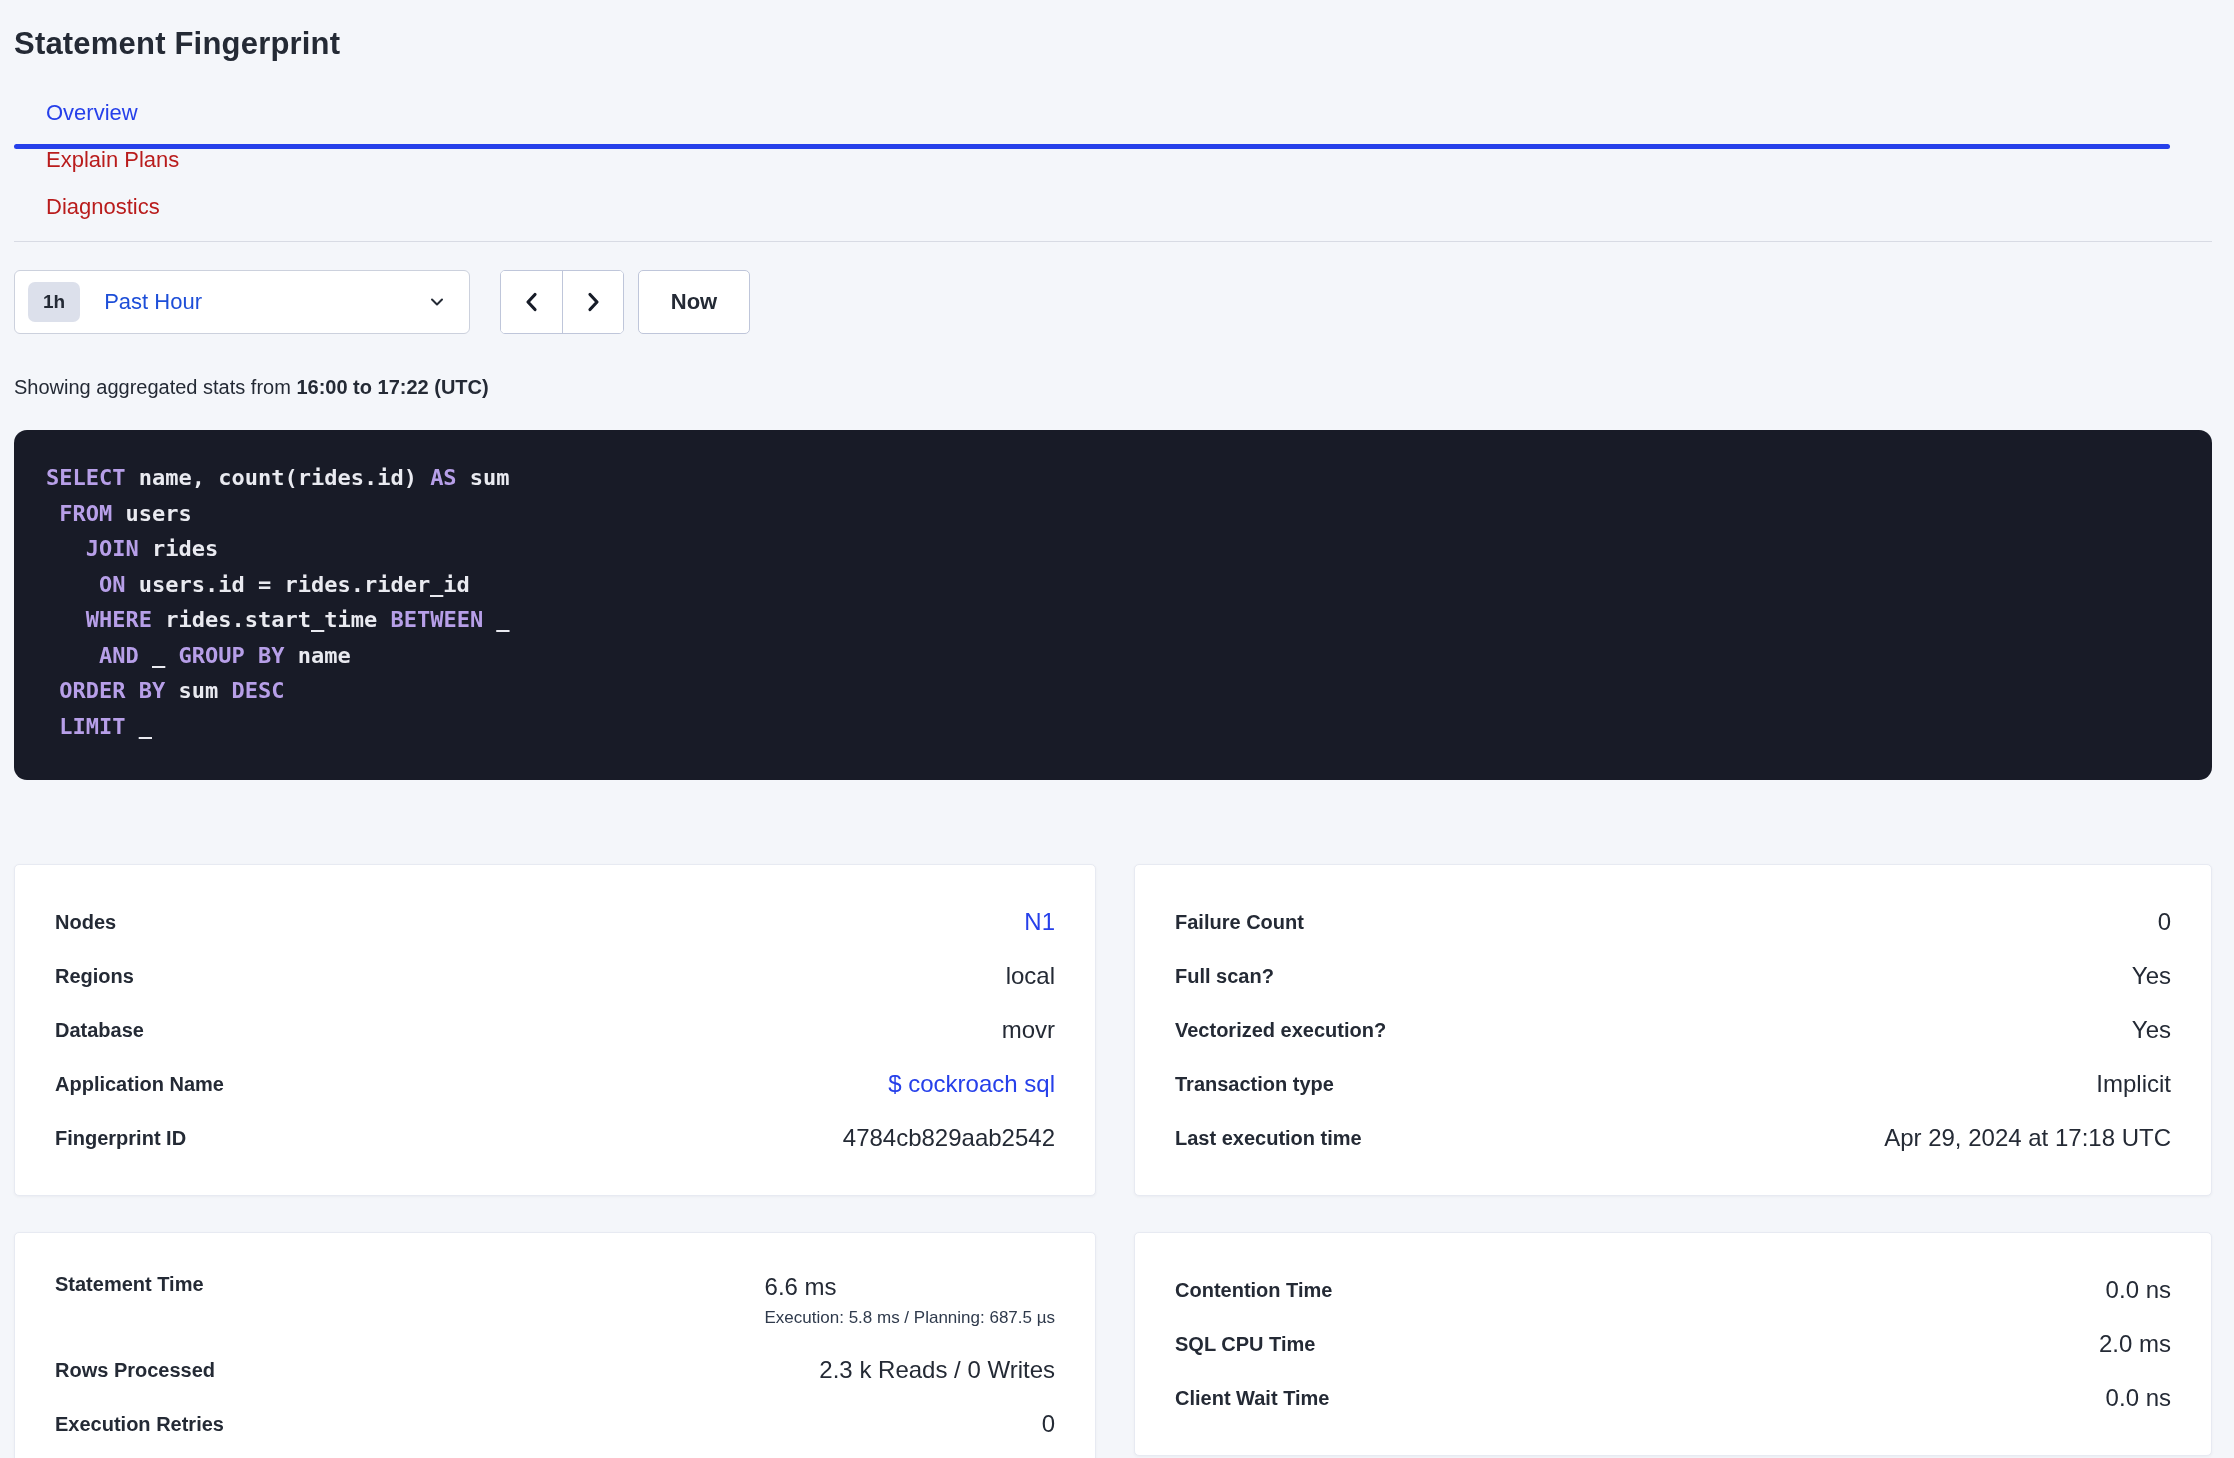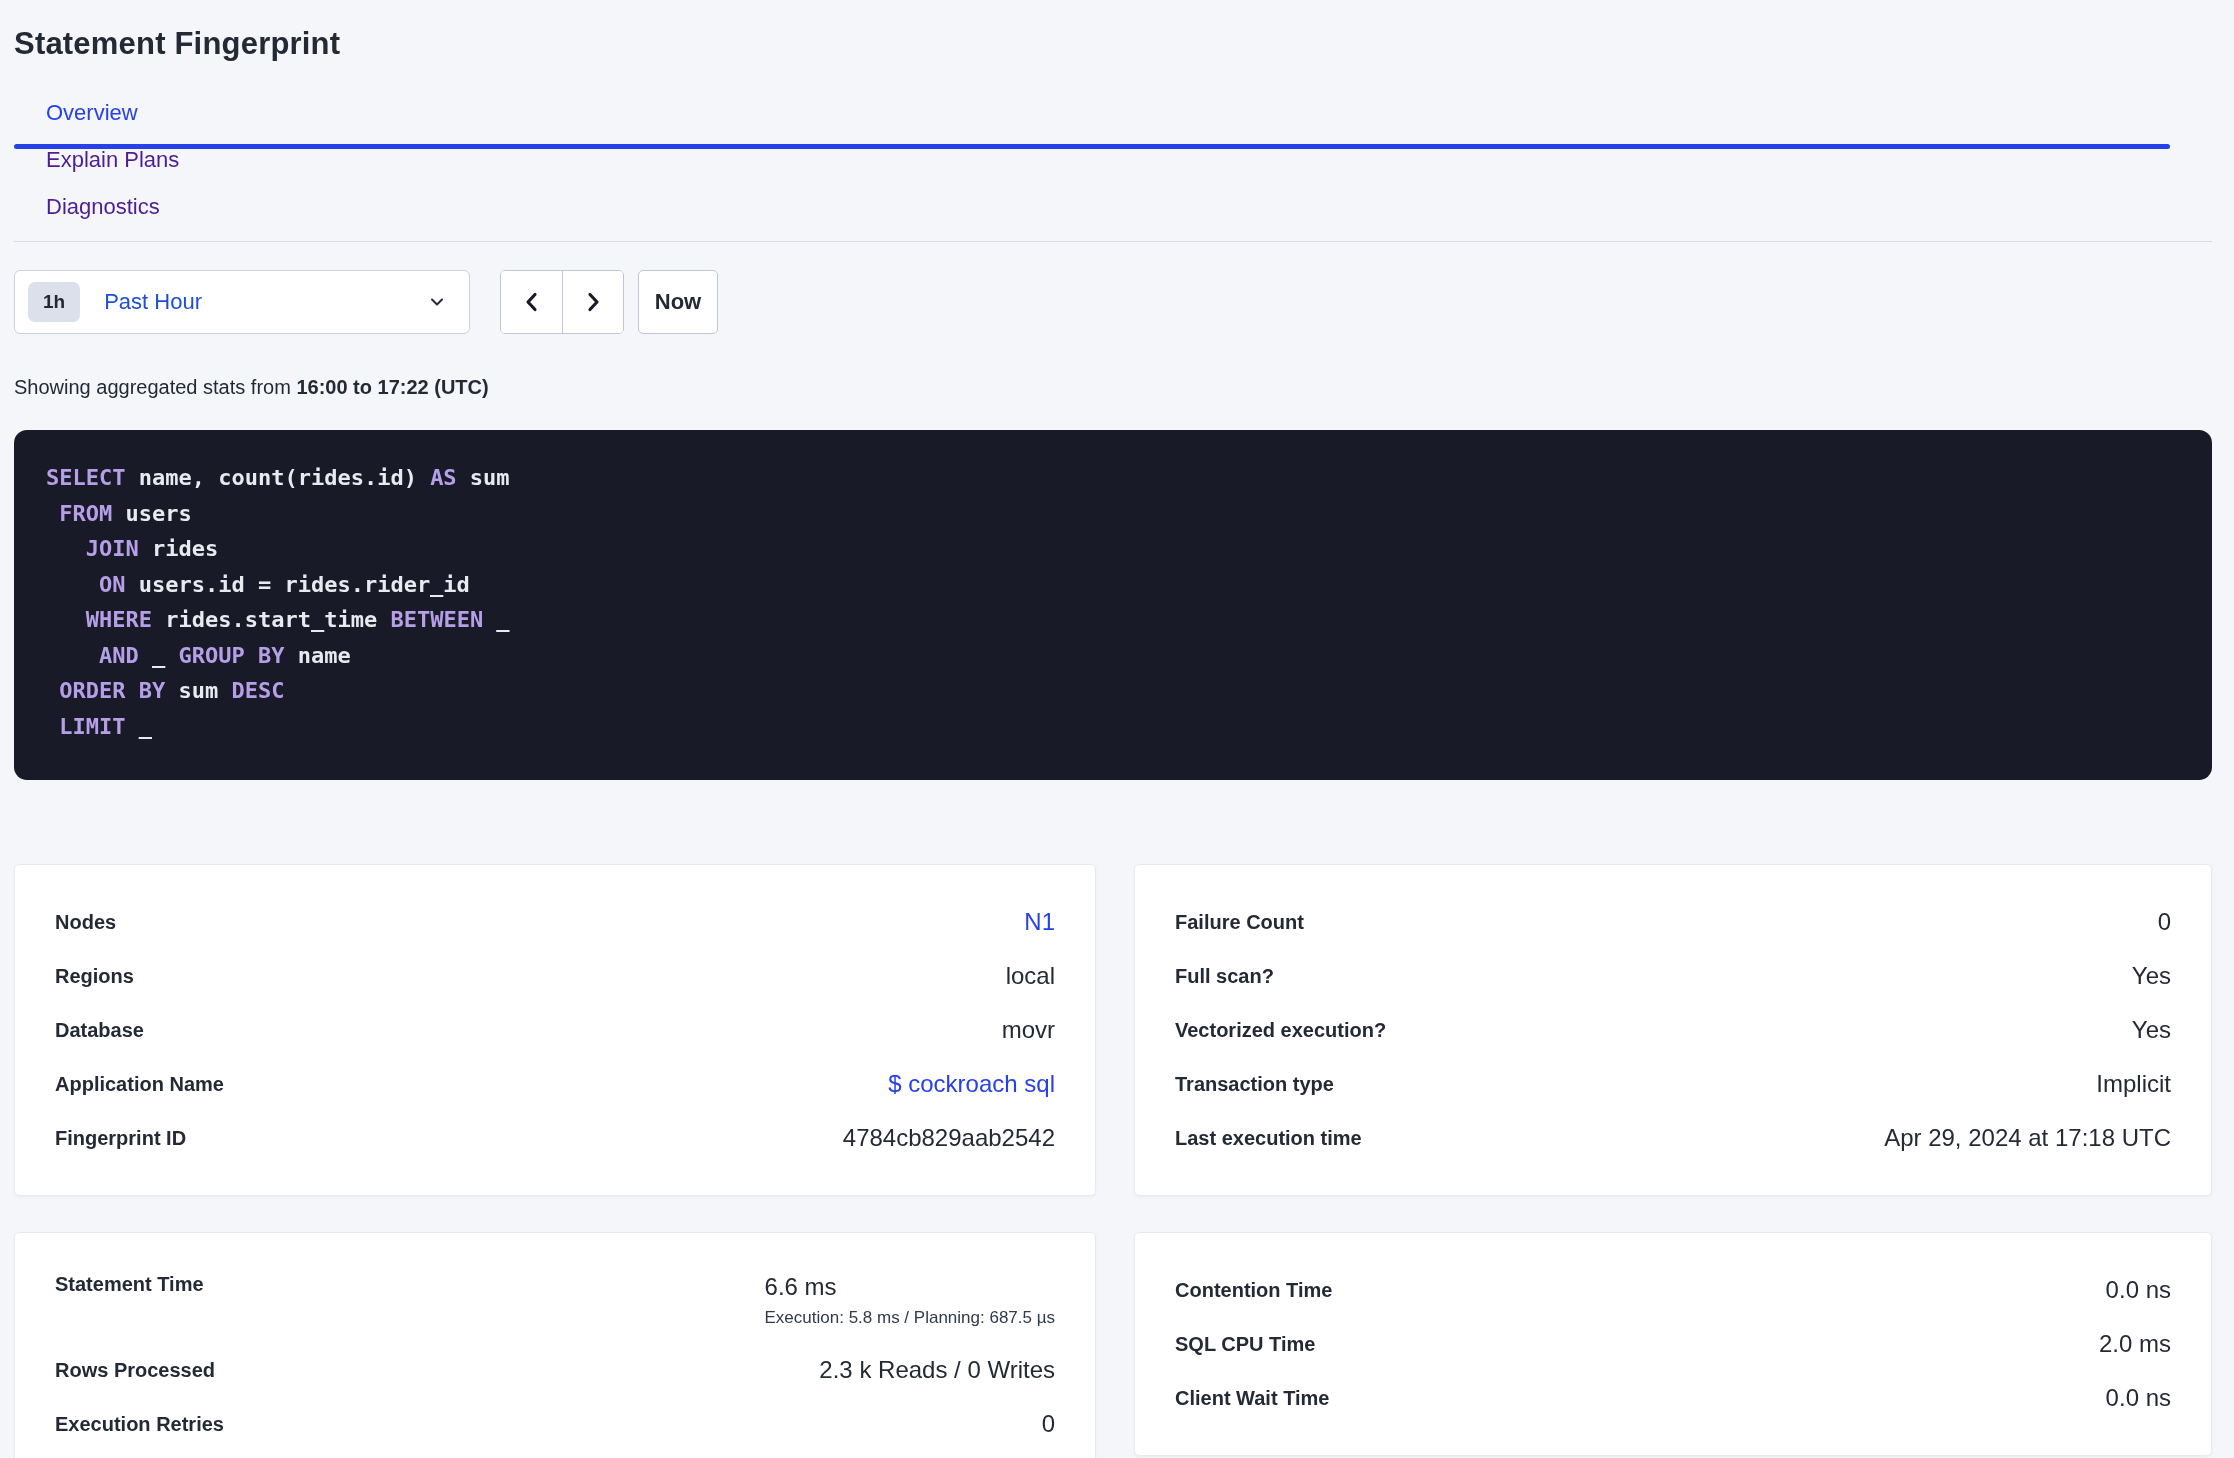--- a/index.html
+++ b/index.html
@@ -26,21 +26,21 @@
   .tabs {
     margin-top: 38px;
     display: flex;
     border-bottom: 1px solid #d8dbe4;
     flex-direction: column;
   }
   .tab {
     padding: 0 32px 21px 32px;
     margin-right: 42px;
     font-size: 22px;
-    color: #4c1d95;
+    color: #b91c1c;
     cursor: pointer;
     position: relative;
   }
   .tab.active { color: #2640ea; }
   .tab.active::after {
     content: "";
     position: absolute;
     left: 0; right: 0; bottom: -2px;
     height: 5px;
     border-radius: 3px;
@@ -92,21 +92,21 @@
     align-items: center;
     justify-content: center;
     cursor: pointer;
     background: #ffffff;
   }
   .nav-btn + .nav-btn { border-left: 1px solid #bfc6da; }
 
   .now-btn {
     margin-left: 14px;
     height: 64px;
-    width: 80px;
+    width: 112px;
     background: #ffffff;
     border: 1px solid #bfc6da;
     border-radius: 5px;
     font-size: 22px;
     font-weight: 700;
     color: #242a35;
     display: flex;
     align-items: center;
     justify-content: center;
     cursor: pointer;

